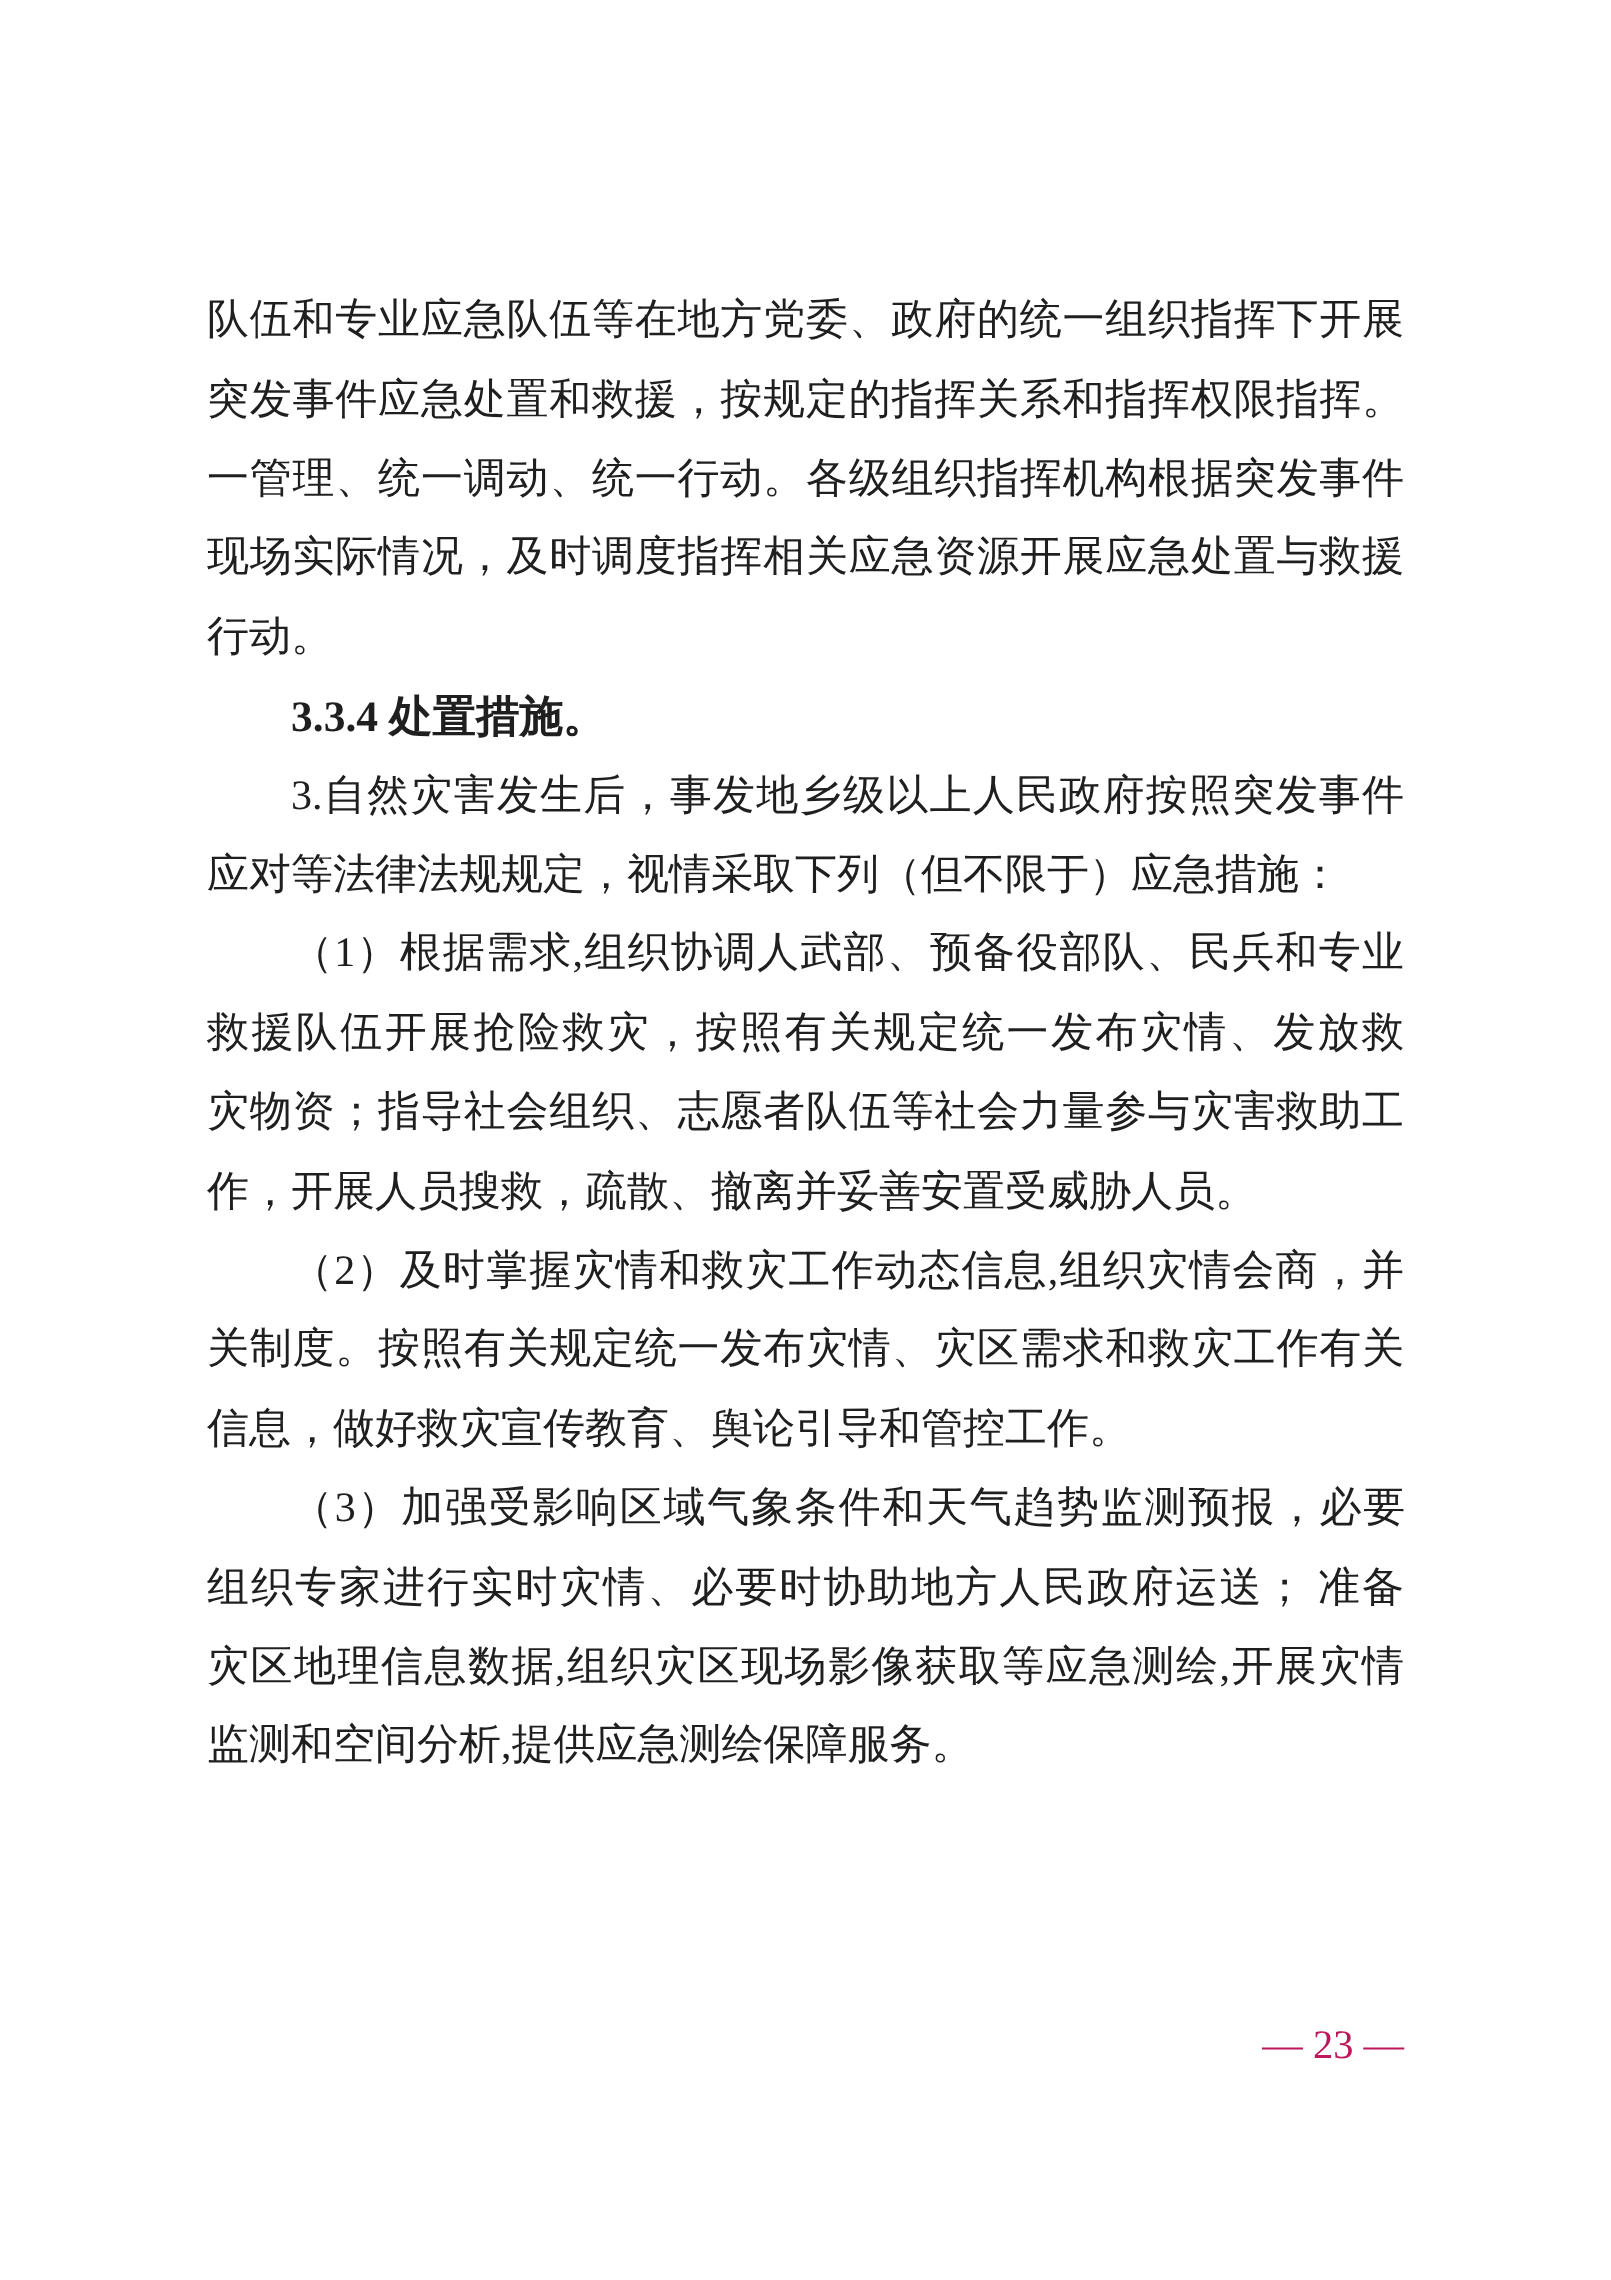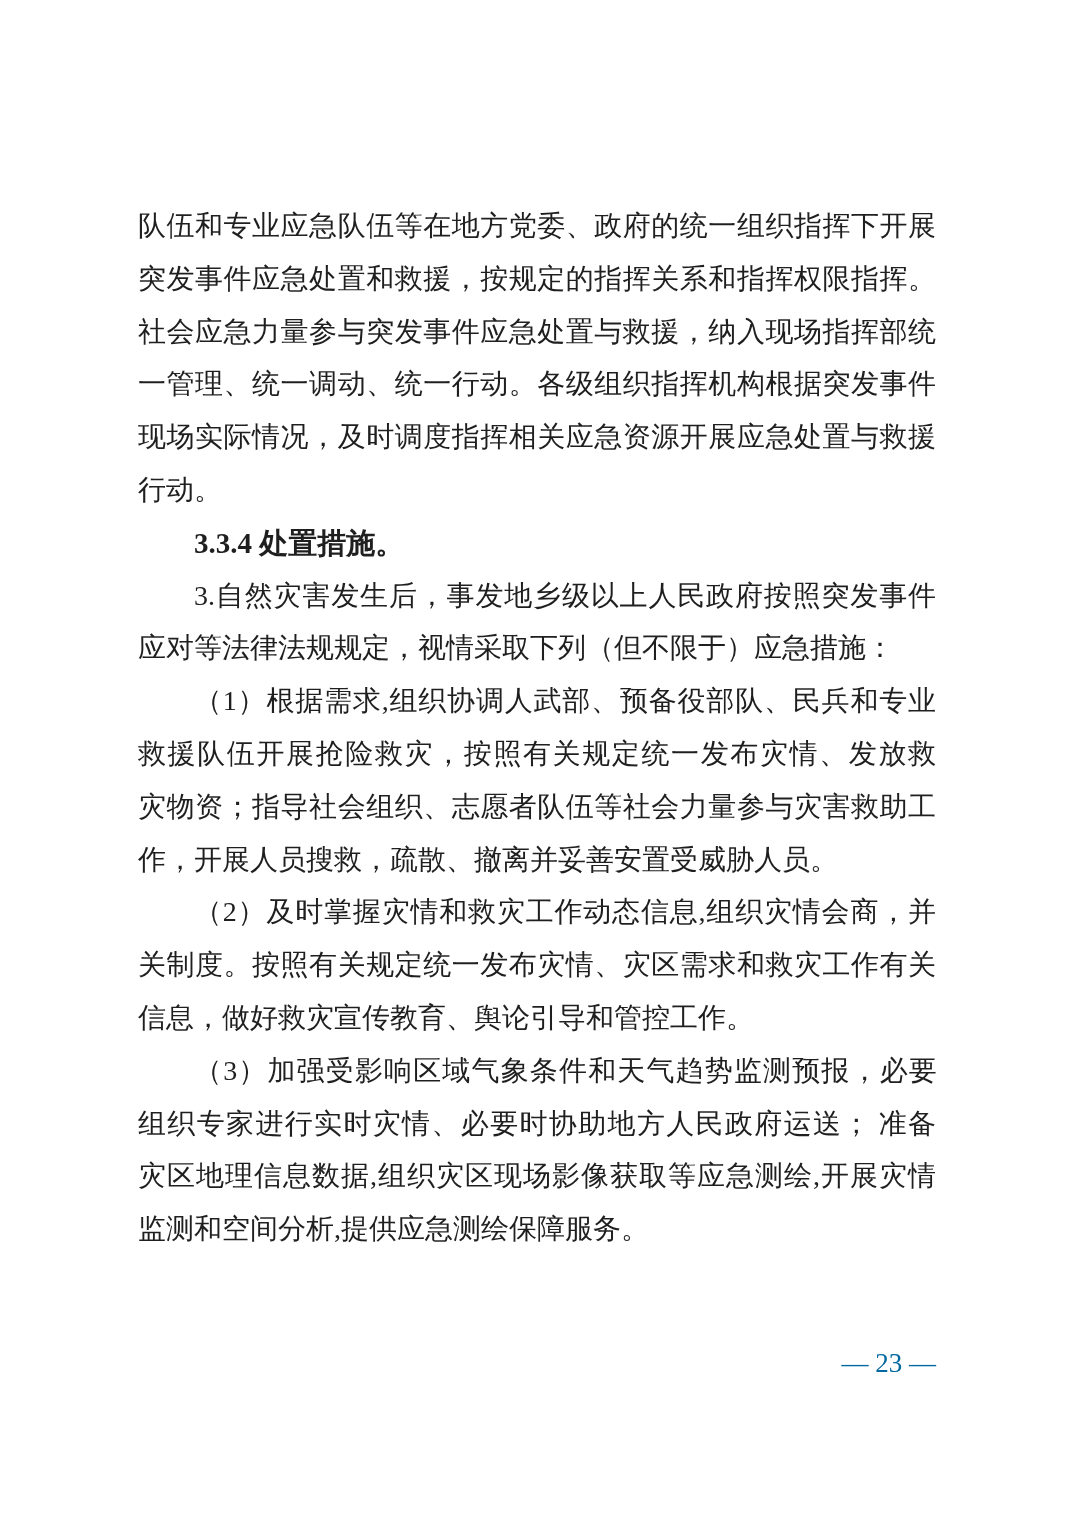--- a/index.html
+++ b/index.html
@@ -12,21 +12,21 @@
     width: 1074px;
     height: 1520px;
     background: #ffffff;
     overflow: hidden;
     font-family: "Liberation Serif", "DejaVu Serif", serif;
     color: #1f1f1f;
   }
   .body-text {
     position: absolute;
     left: 138px;
-    top: 200px;
+    top: 188px;
     width: 798px;
   }
   .para { margin: 0; padding: 0; }
   .line {
     font-size: 28px;
     height: 52.8px;
     line-height: 52.8px;
     overflow: hidden;
     white-space: normal;
   }
@@ -45,33 +45,32 @@
     margin: 0;
   }
   .footer {
     position: absolute;
     top: 1346px;
     left: 138px;
     width: 798px;
     text-align: right;
     font-size: 27px;
     line-height: 34px;
-    color: #0369a1;
+    color: #be185d;
   }
 </style>
 </head>
 <body>
 
 <div class="page">
   <main class="body-text">
 
     <section class="para">
       <div class="line j">队伍和专业应急队伍等在地方党委、政府的统一组织指挥下开展</div>
       <div class="line j">突发事件应急处置和救援，按规定的指挥关系和指挥权限指挥。</div>
-      <div class="line j">社会应急力量参与突发事件应急处置与救援，纳入现场指挥部统</div>
       <div class="line j">一管理、统一调动、统一行动。各级组织指挥机构根据突发事件</div>
       <div class="line j">现场实际情况，及时调度指挥相关应急资源开展应急处置与救援</div>
       <div class="line">行动。</div>
     </section>
 
     <h2 class="line heading ind">3.3.4 处置措施。</h2>
 
     <section class="para">
       <div class="line j ind">3.自然灾害发生后，事发地乡级以上人民政府按照突发事件</div>
       <div class="line">应对等法律法规规定，视情采取下列（但不限于）应急措施：</div>

